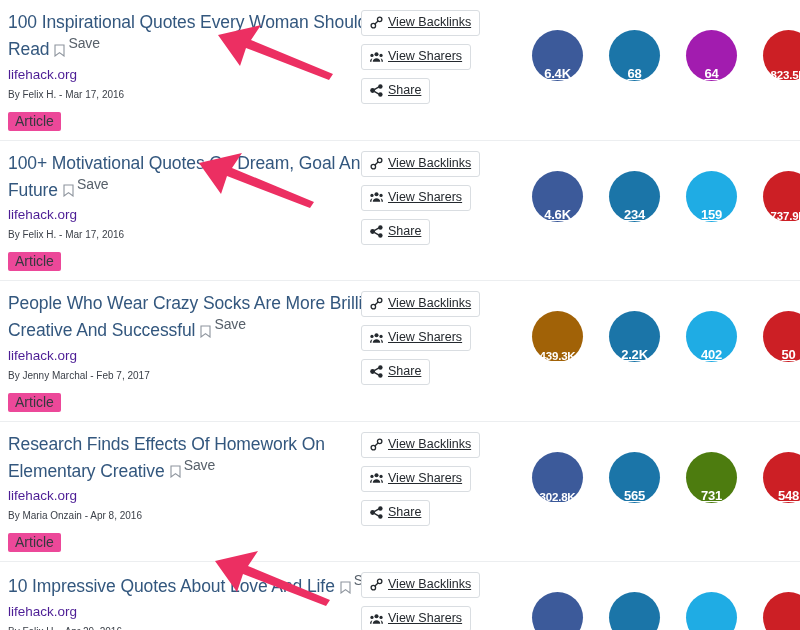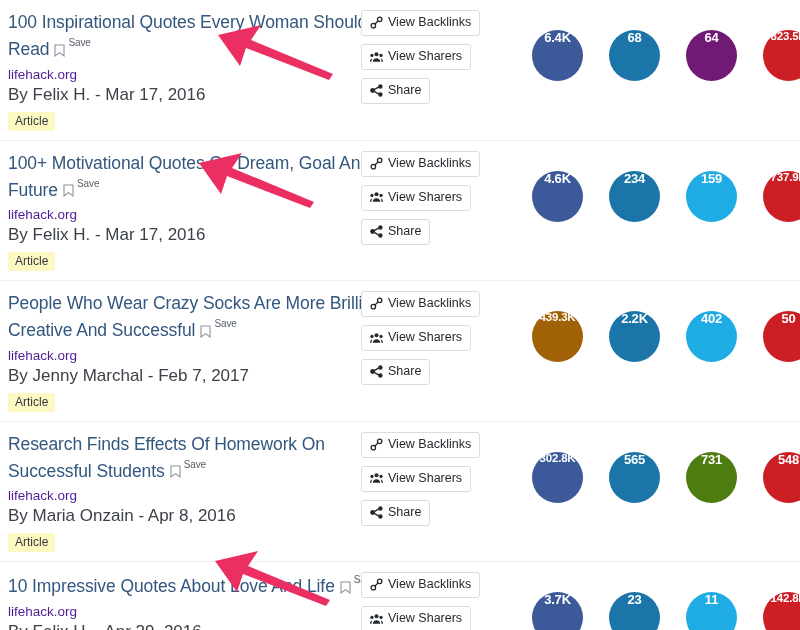--- a/index.html
+++ b/index.html
@@ -70,47 +70,47 @@
     white-space: nowrap;
   }
   .bookmark-icon {
     display: inline-block;
     width: 11px;
     height: 13px;
     position: relative;
     top: 2px;
   }
   .save-label {
-    font-size: 10px;
+    font-size: 14px;
     color: #57606a;
     line-height: 16px;
   }
 
   .domain {
     margin-top: 3px;
     font-size: 13.5px;
     line-height: 19px;
     color: #4c1d95;
     cursor: pointer;
   }
 
   .byline {
     margin-top: 1px;
-    font-size: 17px;
+    font-size: 10px;
     line-height: 19px;
     color: #3c4149;
   }
 
   .badge {
     display: inline-block;
     margin-top: 8px;
     padding: 3px 7px 4px 7px;
-    background: #fef9c3;
+    background: #ec4899;
     color: #35393f;
-    font-size: 12px;
+    font-size: 14px;
     line-height: 12px;
     border-radius: 2px;
     font-weight: 400;
   }
 
   
   .actions-col {
     position: relative;
     width: 128px;
     flex: 0 0 128px;
@@ -127,20 +127,21 @@
     border: 1px solid #d9dde1;
     border-radius: 3px;
     padding: 4px 8px 5px 8px;
     margin-bottom: 8px;
     font-size: 12.5px;
     line-height: 15px;
     color: #24292e;
     cursor: pointer;
     width: fit-content;
     white-space: nowrap;
+    text-decoration: underline;
   }
   .action-btn:last-child { margin-bottom: 0; }
   .btn-icon {
     display: inline-flex;
     width: 13px;
     height: 13px;
     align-items: center;
     justify-content: center;
     flex: 0 0 13px;
   }
@@ -157,26 +158,27 @@
     padding-left: 43px;
     padding-top: 22px;
   }
 
   .metric-circle {
     width: 51px;
     height: 51px;
     flex: 0 0 51px;
     border-radius: 50%;
     display: flex;
-    align-items: flex-start;
+    align-items: flex-end;
     justify-content: center;
     color: #ffffff;
     font-size: 13px;
     font-weight: 700;
     letter-spacing: -0.2px;
+    text-decoration: underline;
   }
   .metric-circle.small-text { font-size: 11.5px; }
 
   
   .arrow {
     position: absolute;
     pointer-events: none;
     z-index: 9;
   }
 </style>
@@ -231,21 +233,21 @@
               <span>Share</span>
             </div>
           </div>
           <div class="metrics-col">
             <div class="metric-circle" style="background:#3c5a9a">
               <span>6.4K</span>
             </div>
             <div class="metric-circle" style="background:#1b75a8">
               <span>68</span>
             </div>
-            <div class="metric-circle" style="background:#701a75">
+            <div class="metric-circle" style="background:#a21caf">
               <span>64</span>
             </div>
             <div class="metric-circle small-text" style="background:#cc1f25">
               <span>823.5K</span>
             </div>
           </div>
         </div>
       </div>
       <div class="result-row">
         <div class="row-inner">
@@ -366,21 +368,21 @@
               <span>402</span>
             </div>
             <div class="metric-circle" style="background:#cc1f25">
               <span>50</span>
             </div>
           </div>
         </div>
       </div>
       <div class="result-row">
         <div class="row-inner">
-          <div class="info-col"><div class="title-line"><a class="title-link">Research Finds Effects Of Homework On Successful Students</a><span class="save-wrap">
+          <div class="info-col"><div class="title-line"><a class="title-link">Research Finds Effects Of Homework On Elementary Creative</a><span class="save-wrap">
                 <span class="bookmark-icon"><svg viewBox="0 0 11 13" width="11" height="13" aria-hidden="true">
                     <path d="M1 1h9v11L5.5 8.6 1 12V1z" fill="none" stroke="#8d949d" stroke-width="1.1"></path>
                   </svg></span>
                 <span class="save-label">Save</span>
               </span></div><div class="domain">lifehack.org</div><div class="byline">By Maria Onzain - Apr 8, 2016</div><div class="badge">Article</div></div>
           <div class="actions-col">
             <div class="action-btn">
               <span class="btn-icon">
                 <svg viewBox="0 0 14 14" width="13" height="13" aria-hidden="true">
                   <g fill="none" stroke="#24292e" stroke-width="1.4" stroke-linecap="round">

